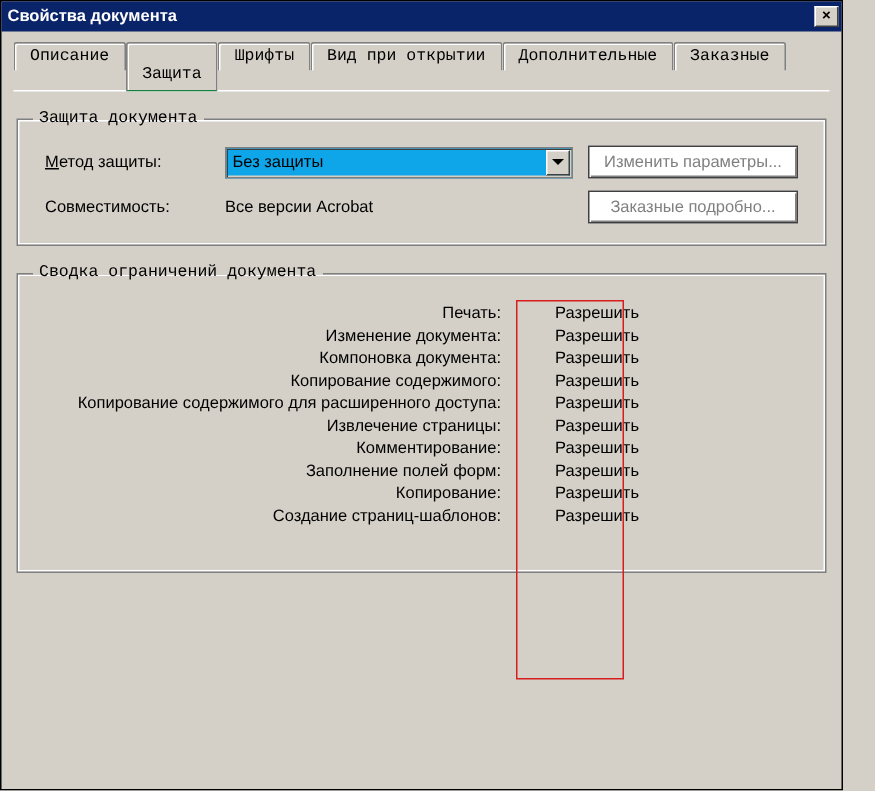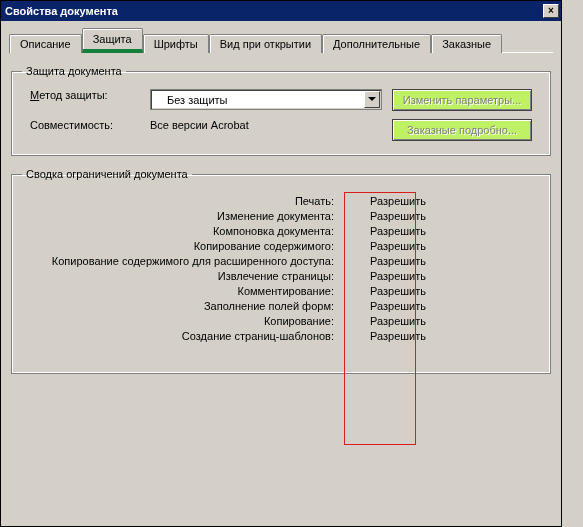--- a/index.html
+++ b/index.html
@@ -39,72 +39,74 @@
     color: #000;
     font-family: Arial, sans-serif;
     font-size: 10px;
     font-weight: bold;
     text-align: center;
     line-height: 12px;
     cursor: pointer;
   }
   .tabs {
     display: flex;
-    align-items: flex-end;
+    align-items: flex-start;
     margin: 6px 8px 0 8px;
     position: relative;
+    font-family: Liberation Mono, monospace;
   }
   .tab {
     padding: 3px 10px;
     background: #d4d0c8;
     border: 1px solid #808080;
     border-bottom: none;
     border-top-left-radius: 2px;
     border-top-right-radius: 2px;
     margin-right: 0px;
     cursor: pointer;
     position: relative;
     top: 1px;
     box-shadow: inset 1px 1px 0 #fff;
   }
   .tab.active {
-    border-bottom: 4px solid #15803d;
+    border-bottom: 1px solid #15803d;
     z-index: 3;
     top: 1px;
-    padding-top: 4px;
+    padding-top: 15px;
     padding-bottom: 4px;
   }
   .content {
     margin: 0 8px 8px 8px;
     border-top: 1px solid #fff;
     padding-top: 8px;
     flex: 1;
   }
   fieldset.group {
     border: 1px solid #808080;
     box-shadow: inset -1px -1px 0 #fff, inset 1px 1px 0 #fff;
     margin: 4px 2px 12px 2px;
     padding: 12px 10px 10px 10px;
   }
   fieldset.group legend {
     padding: 0 4px;
     color: #000;
+    font-family: Liberation Mono, monospace;
   }
   .desc { margin: 2px 8px 12px 8px; line-height: 1.35; }
   .label { min-width: 110px; }
   .label .ul { text-decoration: underline; }
   .combo {
     flex: 1;
     height: 21px;
-    background: #ffffff;
+    background: #0ea5e9;
     border: 1px solid #808080;
     box-shadow: inset 1px 1px 0 #404040, inset -1px -1px 0 #d4d0c8;
     display: flex;
     align-items: center;
-    padding: 0 1px 0 16px;
+    padding: 0 1px 0 4px;
     max-width: 290px;
   }
   .combo .val { flex: 1; }
   .combo .btn {
     width: 16px; height: 17px;
     background: #d4d0c8;
     border: 1px solid #fff;
     border-right-color: #404040;
     border-bottom-color: #404040;
     position: relative;
@@ -113,33 +115,33 @@
     content: "";
     position: absolute;
     left: 3px; top: 5px;
     border-left: 4px solid transparent;
     border-right: 4px solid transparent;
     border-top: 4px solid #000;
   }
   .button {
     min-width: 140px;
     height: 22px;
-    background: #bef264;
+    background: #ffffff;
     border: 1px solid #404040;
     box-shadow: inset 1px 1px 0 #fff, inset -1px -1px 0 #808080;
     text-align: center;
     line-height: 20px;
     padding: 0 8px;
     cursor: pointer;
   }
   .button.disabled {
     color: #808080;
     text-shadow: 1px 1px 0 #fff;
   }
-  .sec-row { display: flex; align-items: flex-start; gap: 10px; }
+  .sec-row { display: flex; align-items: center; gap: 10px; }
   .rest-row {
     display: flex;
     margin: 3px 0;
     align-items: center;
   }
   .rest-label {
     flex: 0 0 320px;
     text-align: right;
     padding-right: 8px;
   }

